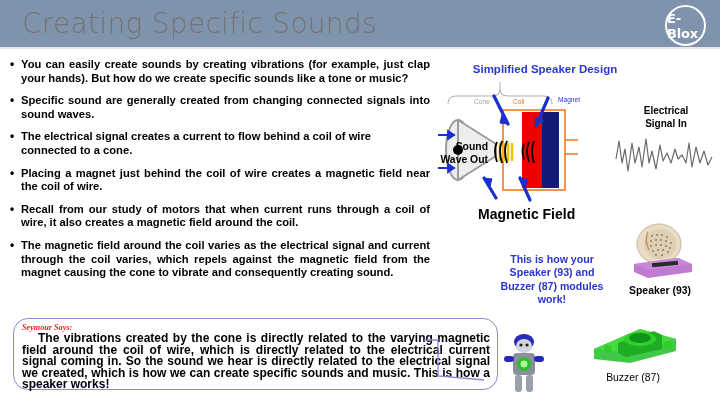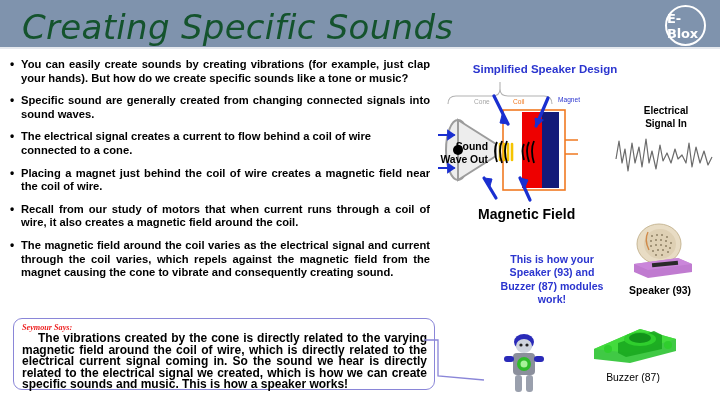--- a/index.html
+++ b/index.html
@@ -22,27 +22,26 @@
     left: 0; top: 0;
     width: 720px;
     height: 47px;
     background: #7f93ad;
     border-bottom: 2px solid #e6e9ee;
   }
   #slide-title {
     position: absolute;
     left: 22px;
     top: 7px;
-    font-size: 34px;
+    font-size: 28px;
     font-weight: 300;
     letter-spacing: 0.3px;
-    color: #14532d;
+    color: #737373;
     font-family: "DejaVu Sans", sans-serif;
     white-space: nowrap;
-    font-style: italic;
   }
   #brand-logo {
     position: absolute;
     right: 14px;
     top: 5px;
     width: 37px;
     height: 37px;
     border: 2px solid #ffffff;
     border-radius: 50%;
     display: flex;
@@ -85,24 +84,24 @@
     text-align: justify;
     font-family: "Liberation Sans", sans-serif;
   }
   .bullet-row.nojust .bullet-text { text-align: left; }
 
   
   #seymour-callout {
     position: absolute;
     left: 13px;
     top: 318px;
-    width: 422px;
+    width: 485px;
     height: 72px;
     border: 1.4px solid #8a86d8;
-    border-radius: 9px;
+    border-radius: 15px;
     background: #ffffff;
     box-sizing: border-box;
     padding: 4px 7px 4px 8px;
   }
   #seymour-title {
     font-size: 8.2px;
     font-weight: bold;
     font-style: italic;
     color: #ee2222;
     font-family: "Liberation Serif", serif;

